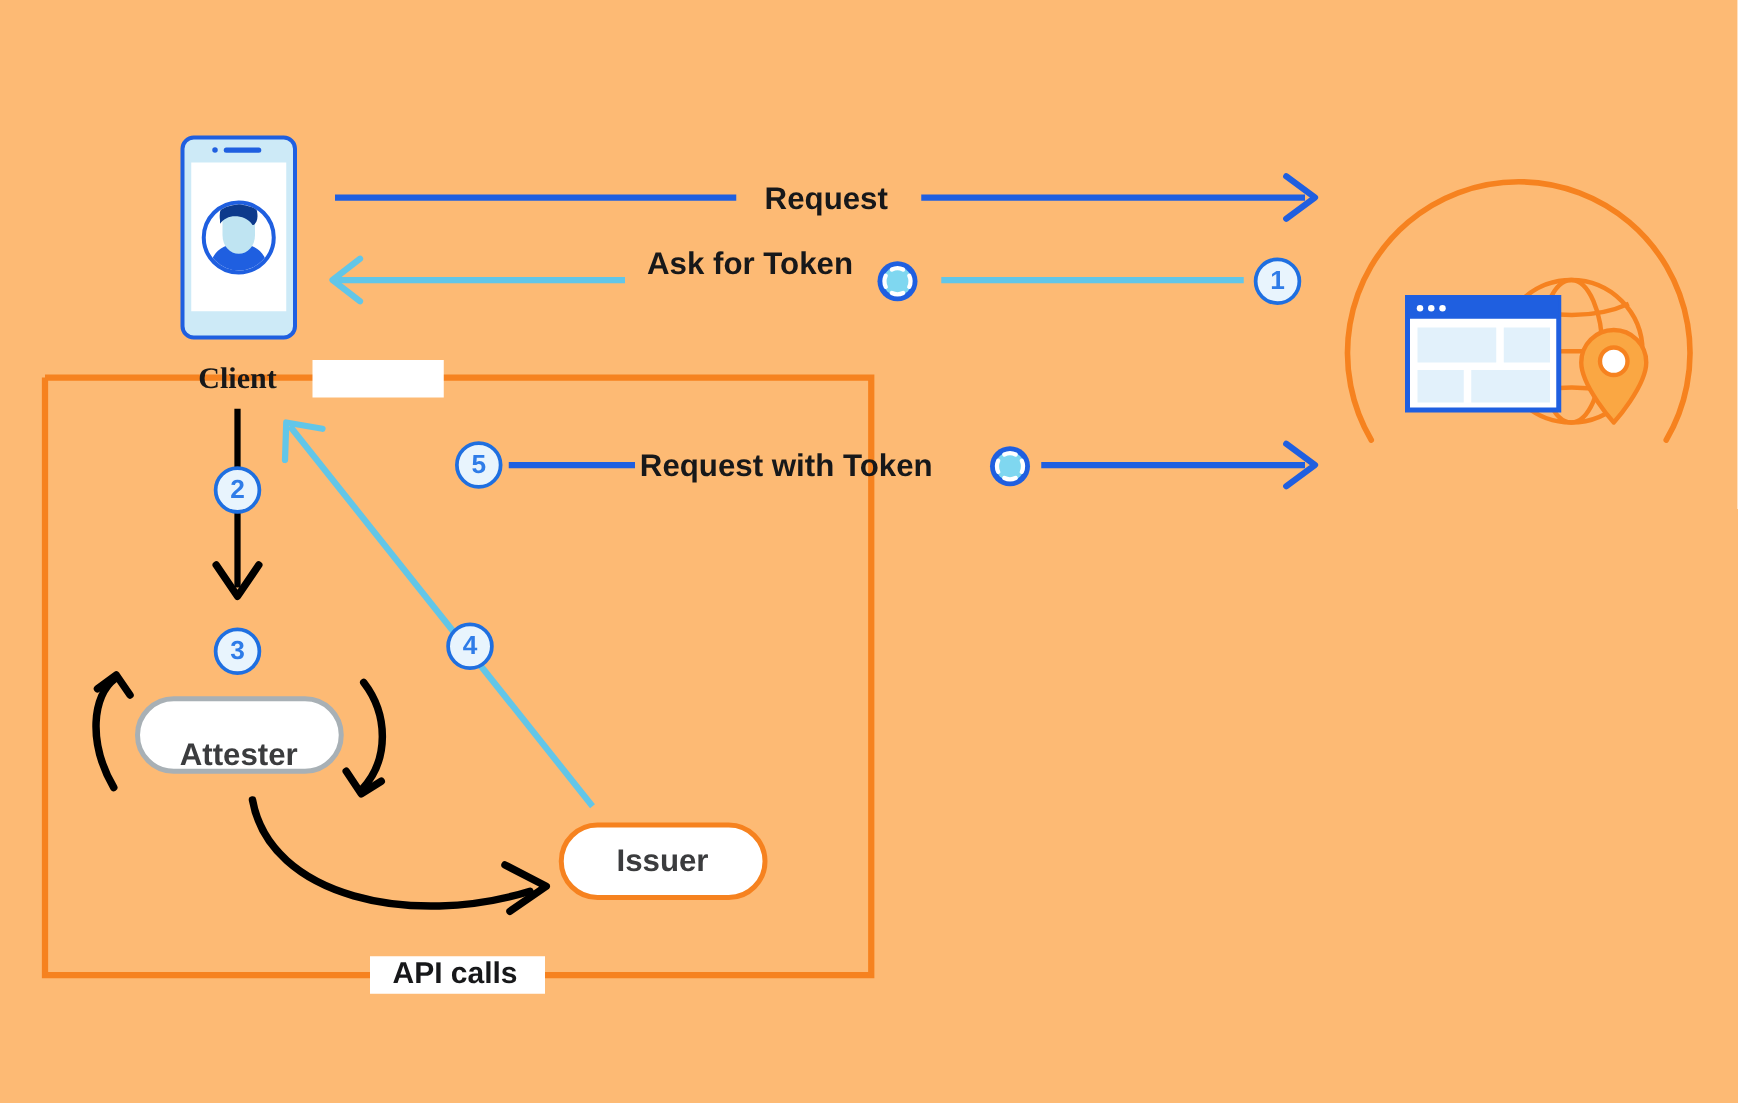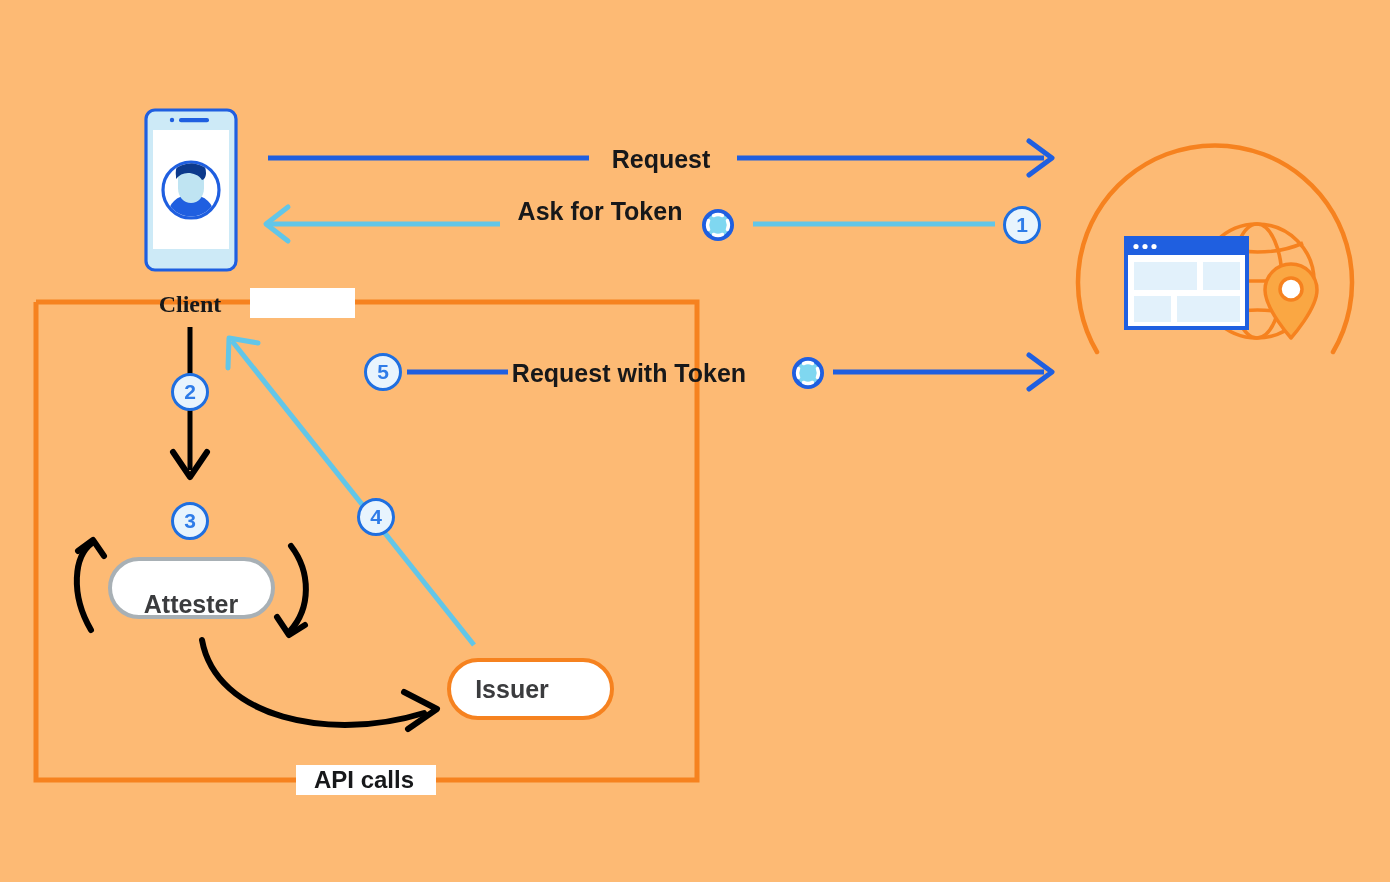--- a/index.html
+++ b/index.html
@@ -158,21 +158,21 @@
   <div class="lbl c t-ask" style="left:600px;top:211px;">Ask for Token</div>
 
   <div class="lbl c t-reqtoken" style="left:619px;top:373px;margin-left:10px;">Request with Token</div>
 
   <div class="lbl c t-client" style="left:190px;top:304px;">Client</div>
 
   <div class="lbl c t-api" style="left:364px;top:780px;">API calls</div>
 
   <div class="lbl c t-attester" style="left:191px;top:588px;margin-top:16px;">Attester</div>
 
-  <div class="lbl c t-issuer" style="left:512px;top:689px;">Issuer</div>
+  <div class="lbl c t-issuer" style="left:530px;top:689px;">Issuer</div>
 
 
 
   <div class="badge" style="left:1022px;top:225px;">1</div>
   <div class="badge" style="left:190px;top:392px;">2</div>
   <div class="badge" style="left:190px;top:521px;">3</div>
   <div class="badge" style="left:376px;top:517px;">4</div>
   <div class="badge" style="left:383px;top:372px;">5</div>
 
   <div class="tokenicon" style="left:718px;top:225px;">

